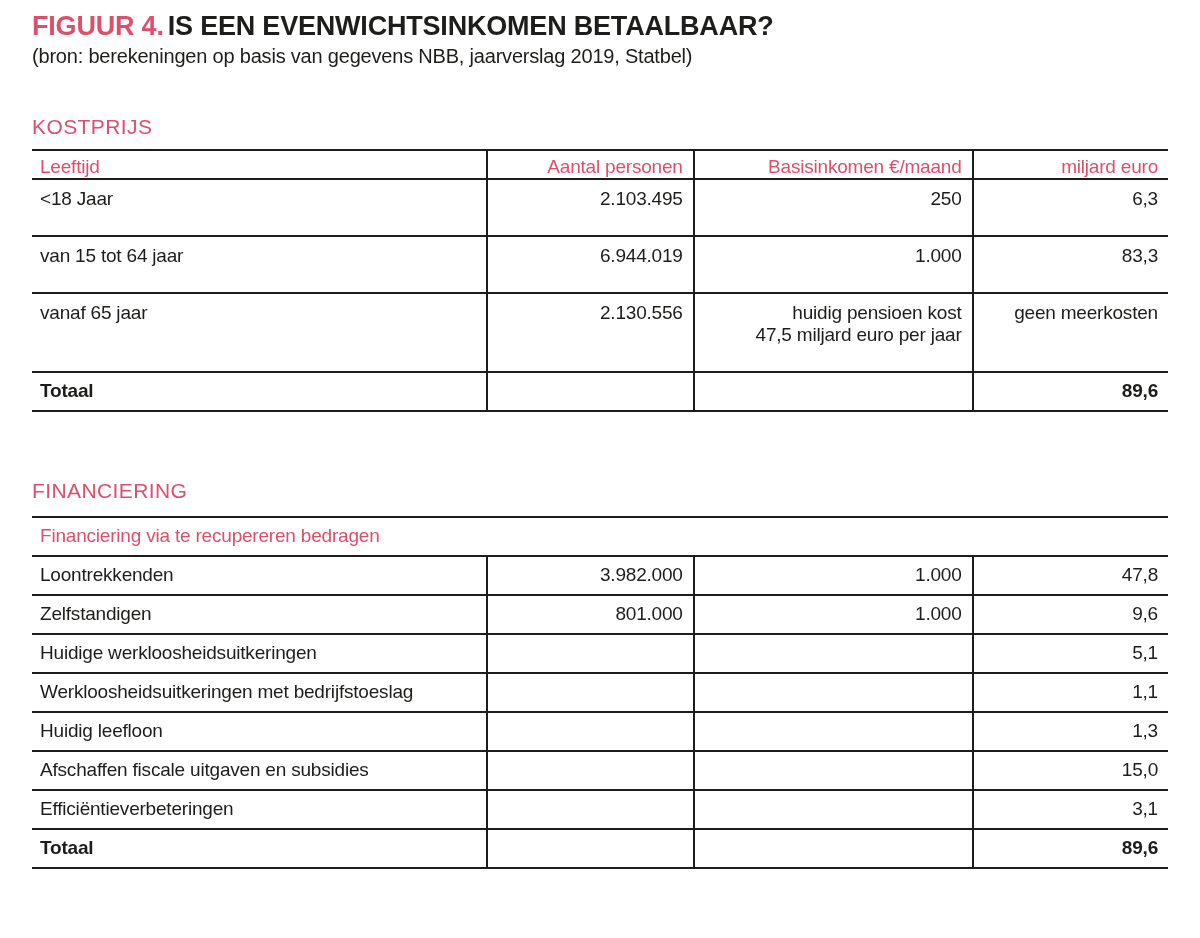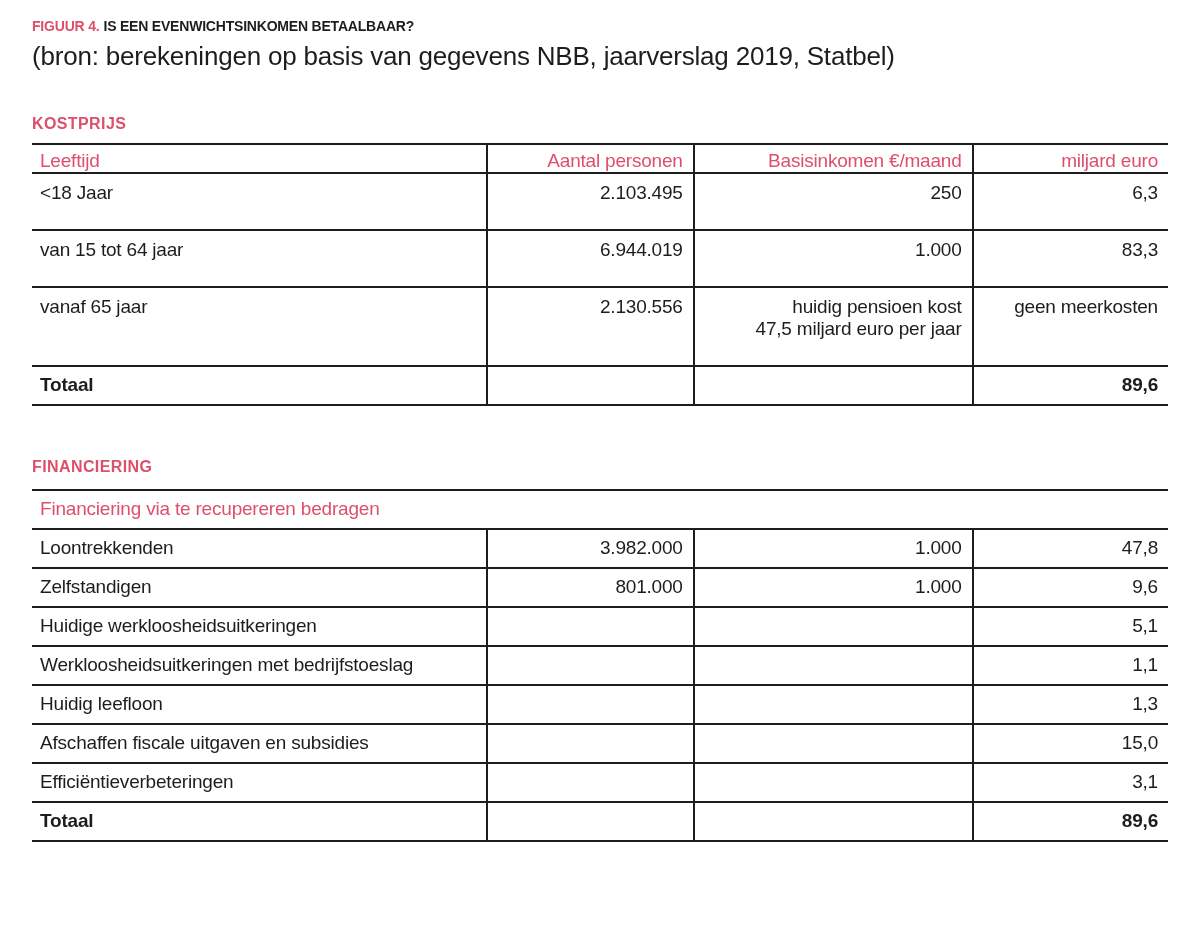--- a/index.html
+++ b/index.html
@@ -17,41 +17,41 @@
     font-family: "Liberation Sans", sans-serif;
     color: var(--ink);
   }
   .page {
     width: 1200px;
     height: 938px;
     padding: 13px 32px 0 32px;
     overflow: hidden;
   }
   .fig-title {
-    font-size: 14px;
+    font-size: 27px;
     font-weight: 700;
     line-height: 26px;
     letter-spacing: -0.2px;
   }
   .fig-title .accent { color: var(--accent); margin-right: 4px; }
   .fig-source {
-    font-size: 26px;
+    font-size: 20px;
     line-height: 28px;
     margin-top: 3px;
     letter-spacing: -0.2px;
   }
   .section-heading {
     color: var(--accent);
-    font-size: 16px;
-    font-weight: 700;
+    font-size: 21px;
+    font-weight: 400;
     letter-spacing: 0.4px;
     margin: 0;
   }
   .section-heading.kostprijs { margin-top: 45px; margin-bottom: 10px; }
-  .section-heading.financiering { margin-top: 52px; margin-bottom: 13px; }
+  .section-heading.financiering { margin-top: 67px; margin-bottom: 13px; }
 
   table.datatable {
     width: 100%;
     border-collapse: collapse;
     table-layout: fixed;
     border-bottom: 2px solid var(--border);
   }
   col.c1 { width: 40.05%; }
   col.c2 { width: 18.2%; }
   col.c3 { width: 24.55%; }

